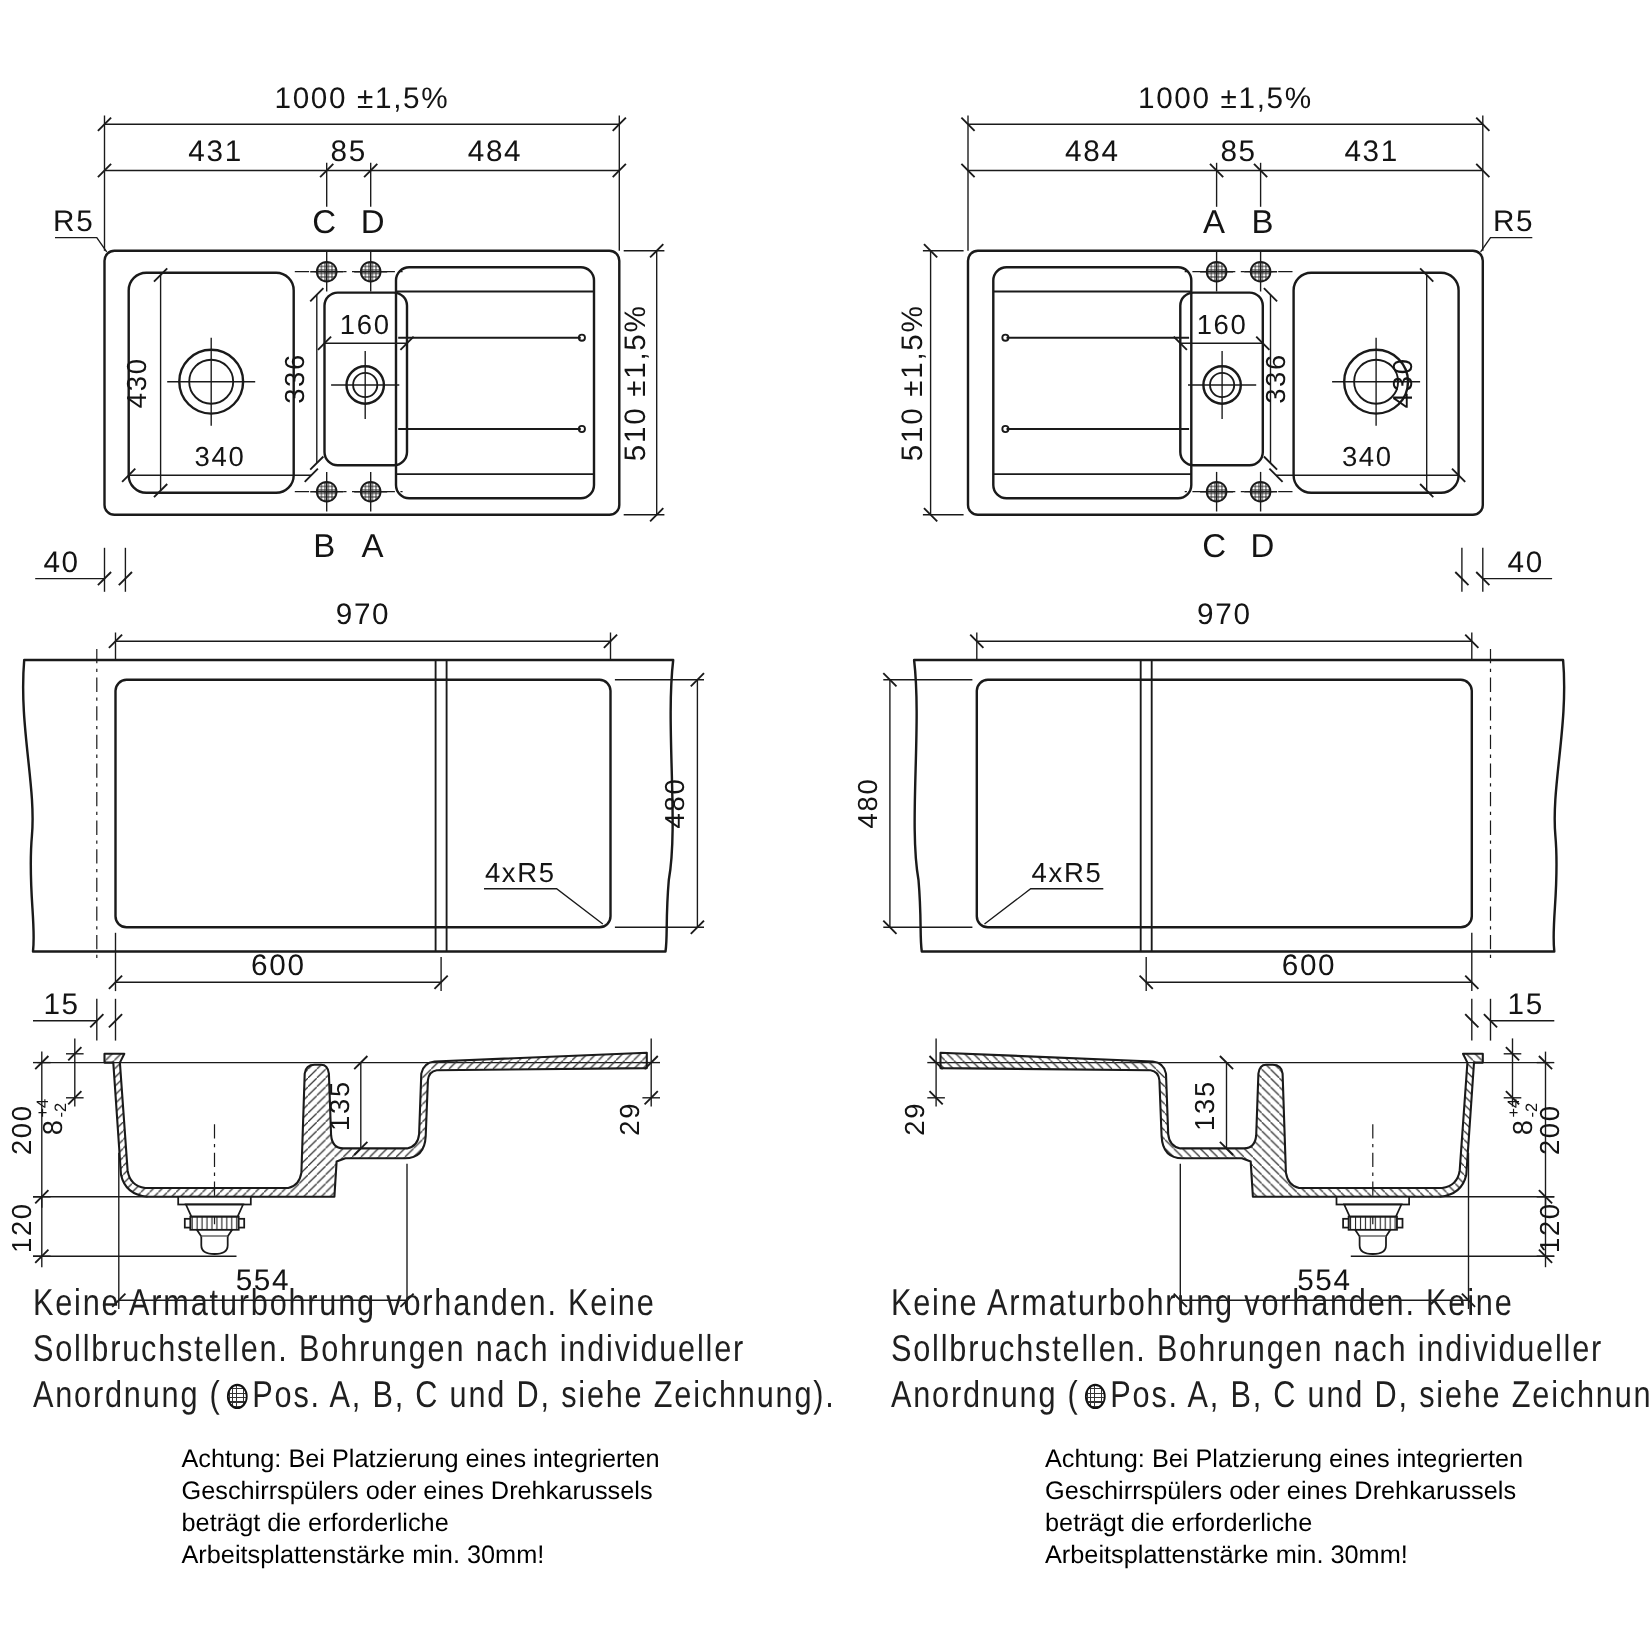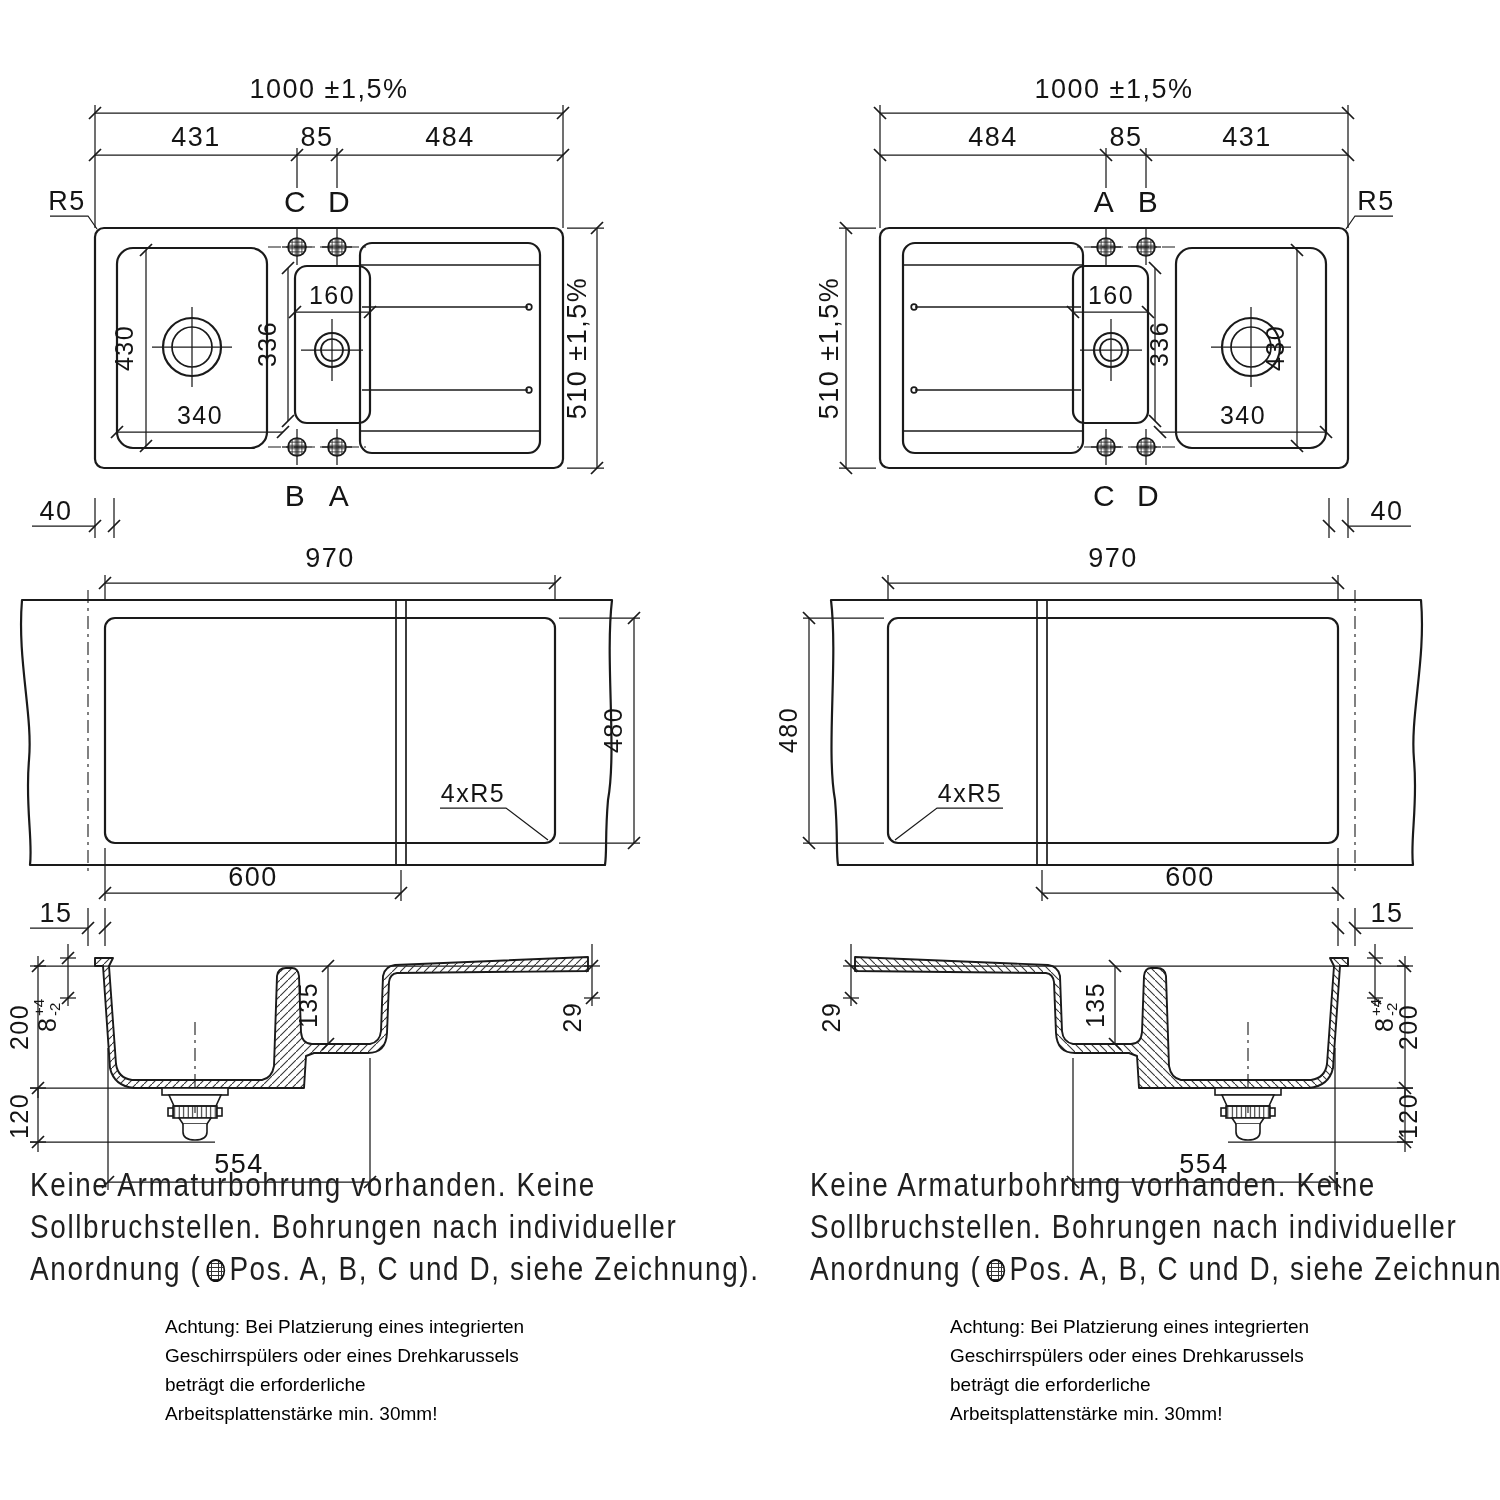--- a/index.html
+++ b/index.html
@@ -21,21 +21,21 @@
   .hc{fill:url(#xh);stroke:#1a1a1a;stroke-width:1.6;}
 
   text{fill:#141414;font-family:"Liberation Sans",sans-serif;font-weight:300;letter-spacing:1.5px;}
   .d27{font-size:27px;}
   .d25{font-size:25px;}
   .d30{font-size:30px;letter-spacing:0.5px;}
   .d15{font-size:15px;letter-spacing:0;}
 
   .note{position:absolute;font-size:34px;font-weight:300;color:#1f1f1f;line-height:42px;
         letter-spacing:2px;white-space:nowrap;transform:scaleX(0.82);transform-origin:0 0;}
-  .warn{position:absolute;font-size:19px;color:#000;line-height:29px;white-space:nowrap;font-weight:400;}
+  .warn{position:absolute;font-size:23px;color:#000;line-height:29px;white-space:nowrap;font-weight:400;}
   .pos-symbol{display:inline-block;width:19px;height:19px;border-radius:50%;border:2px solid #111;
         background:
           repeating-linear-gradient(0deg,#333 0 1px,transparent 1px 4px),
           repeating-linear-gradient(90deg,#333 0 1px,transparent 1px 4px);
         vertical-align:-2px;margin:0 5px 0 6px;}
 </style>
 </head>
 <body>
 
 <div class="canvas">

